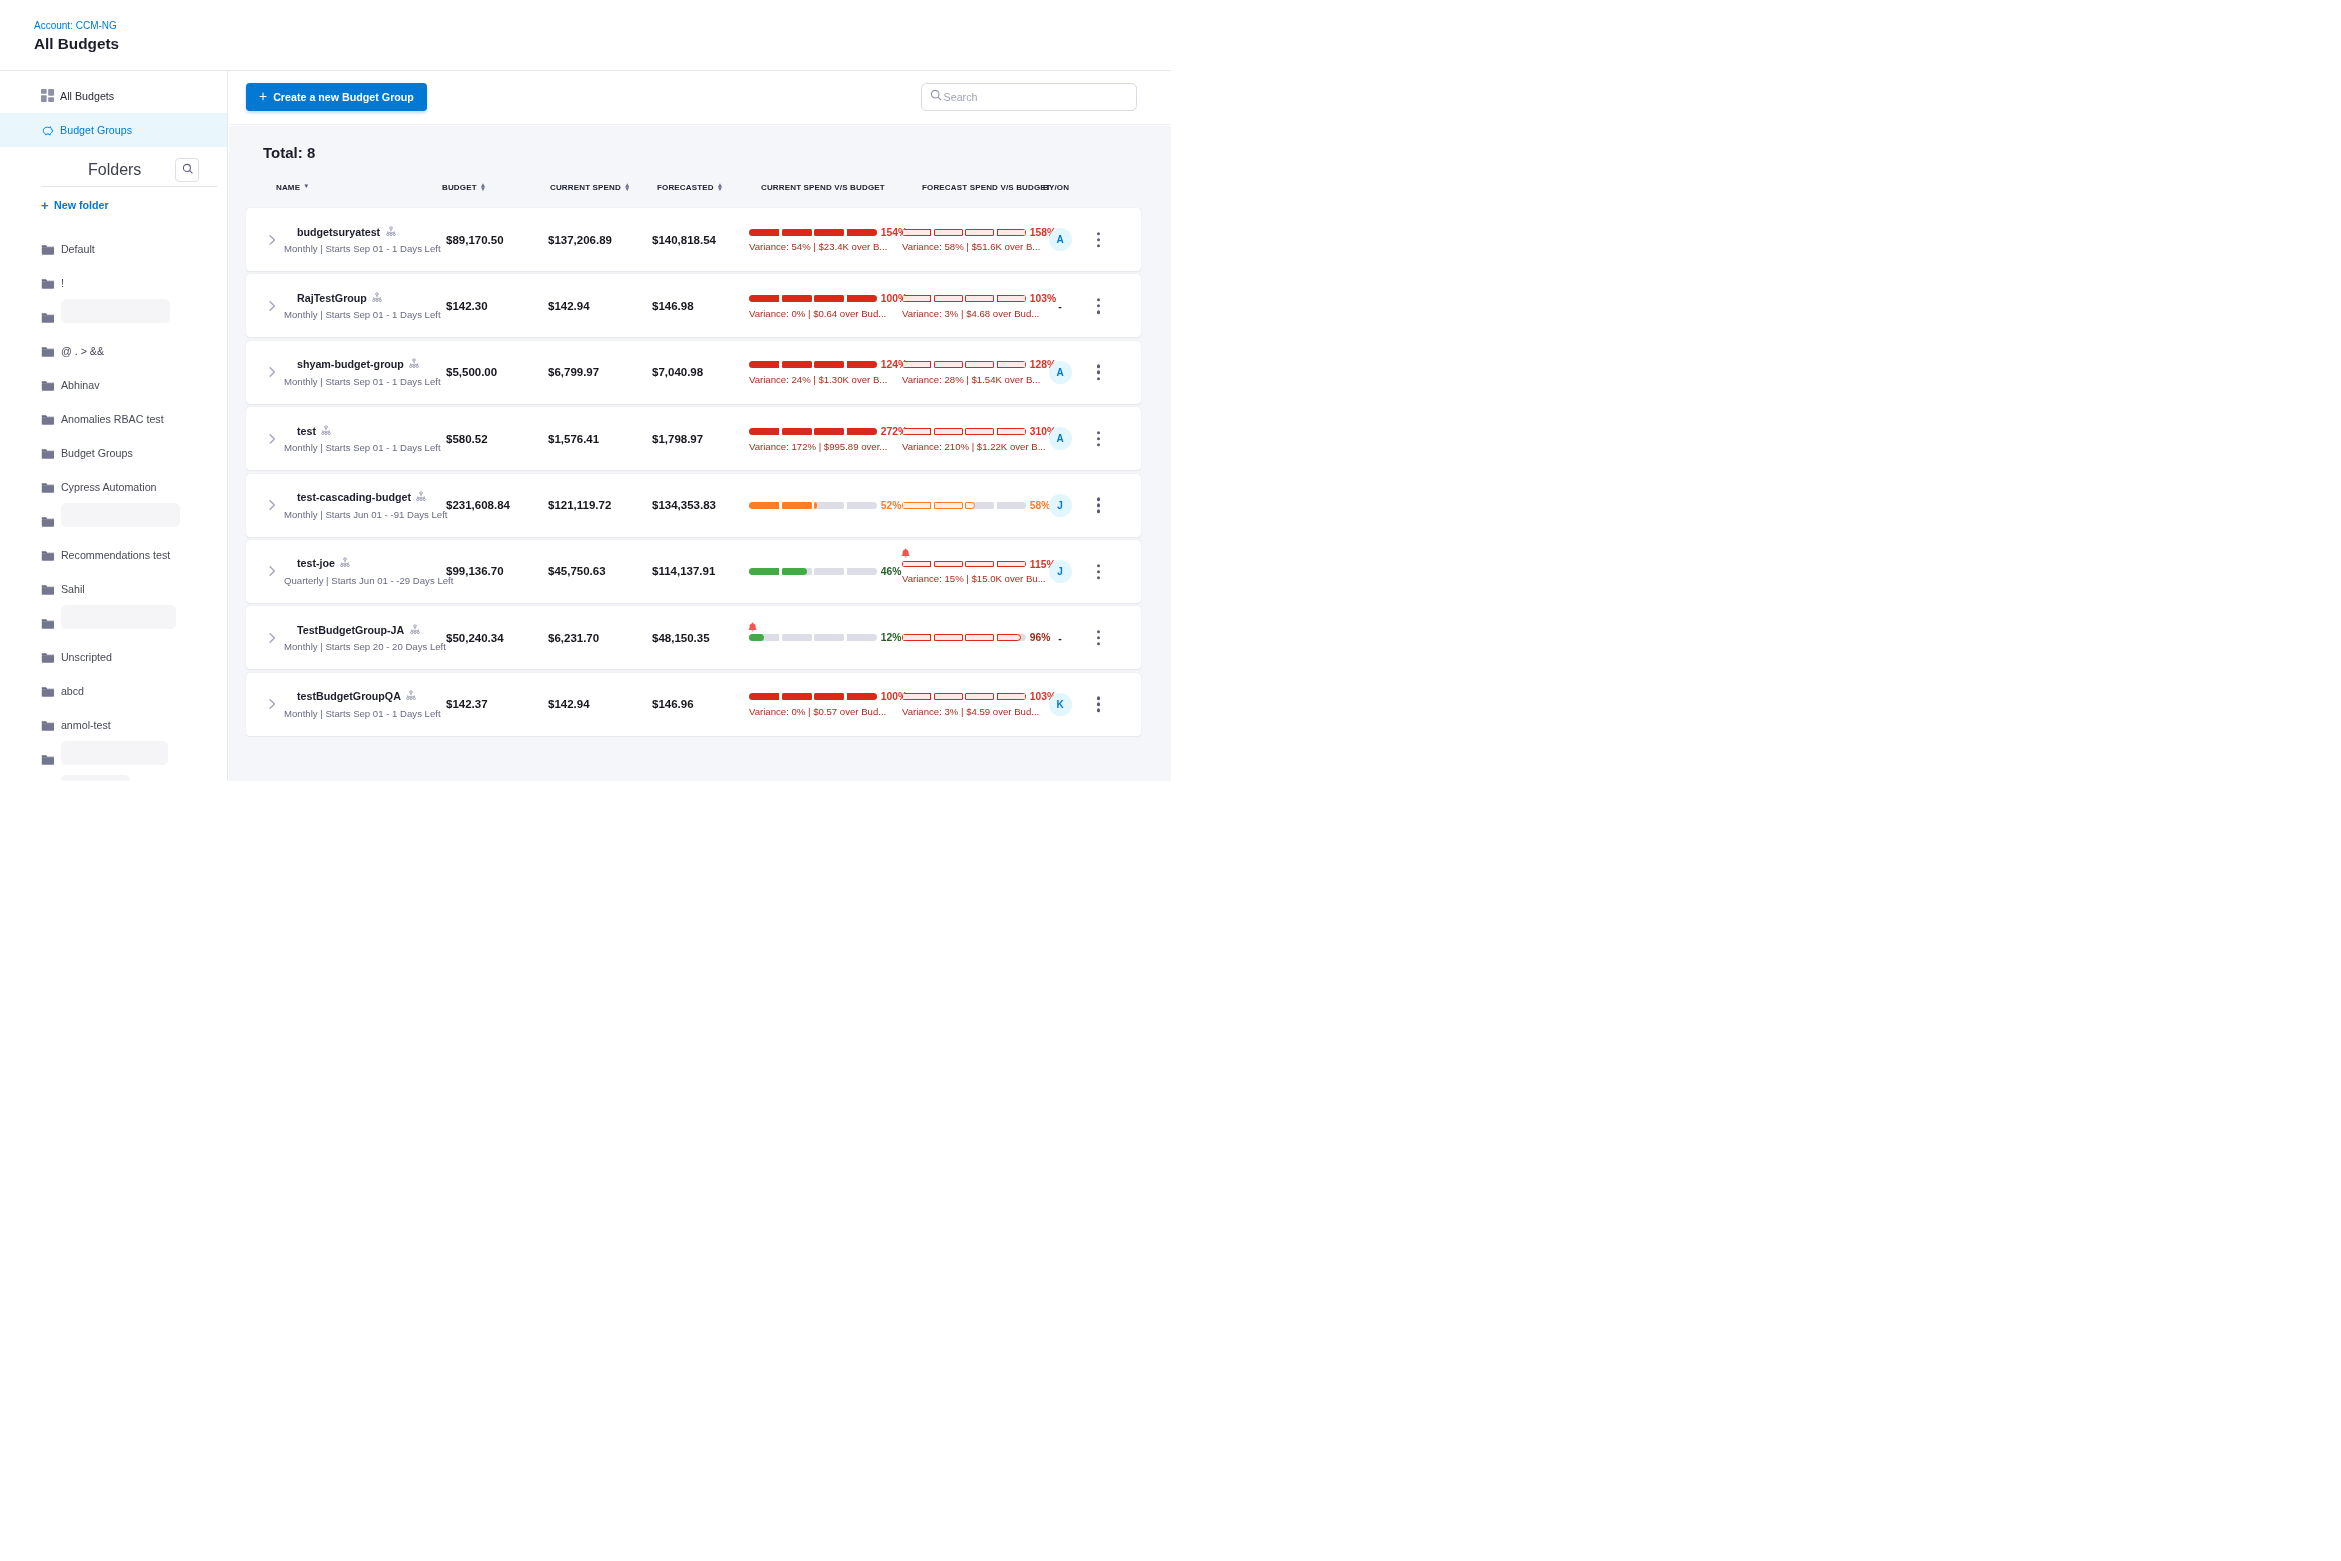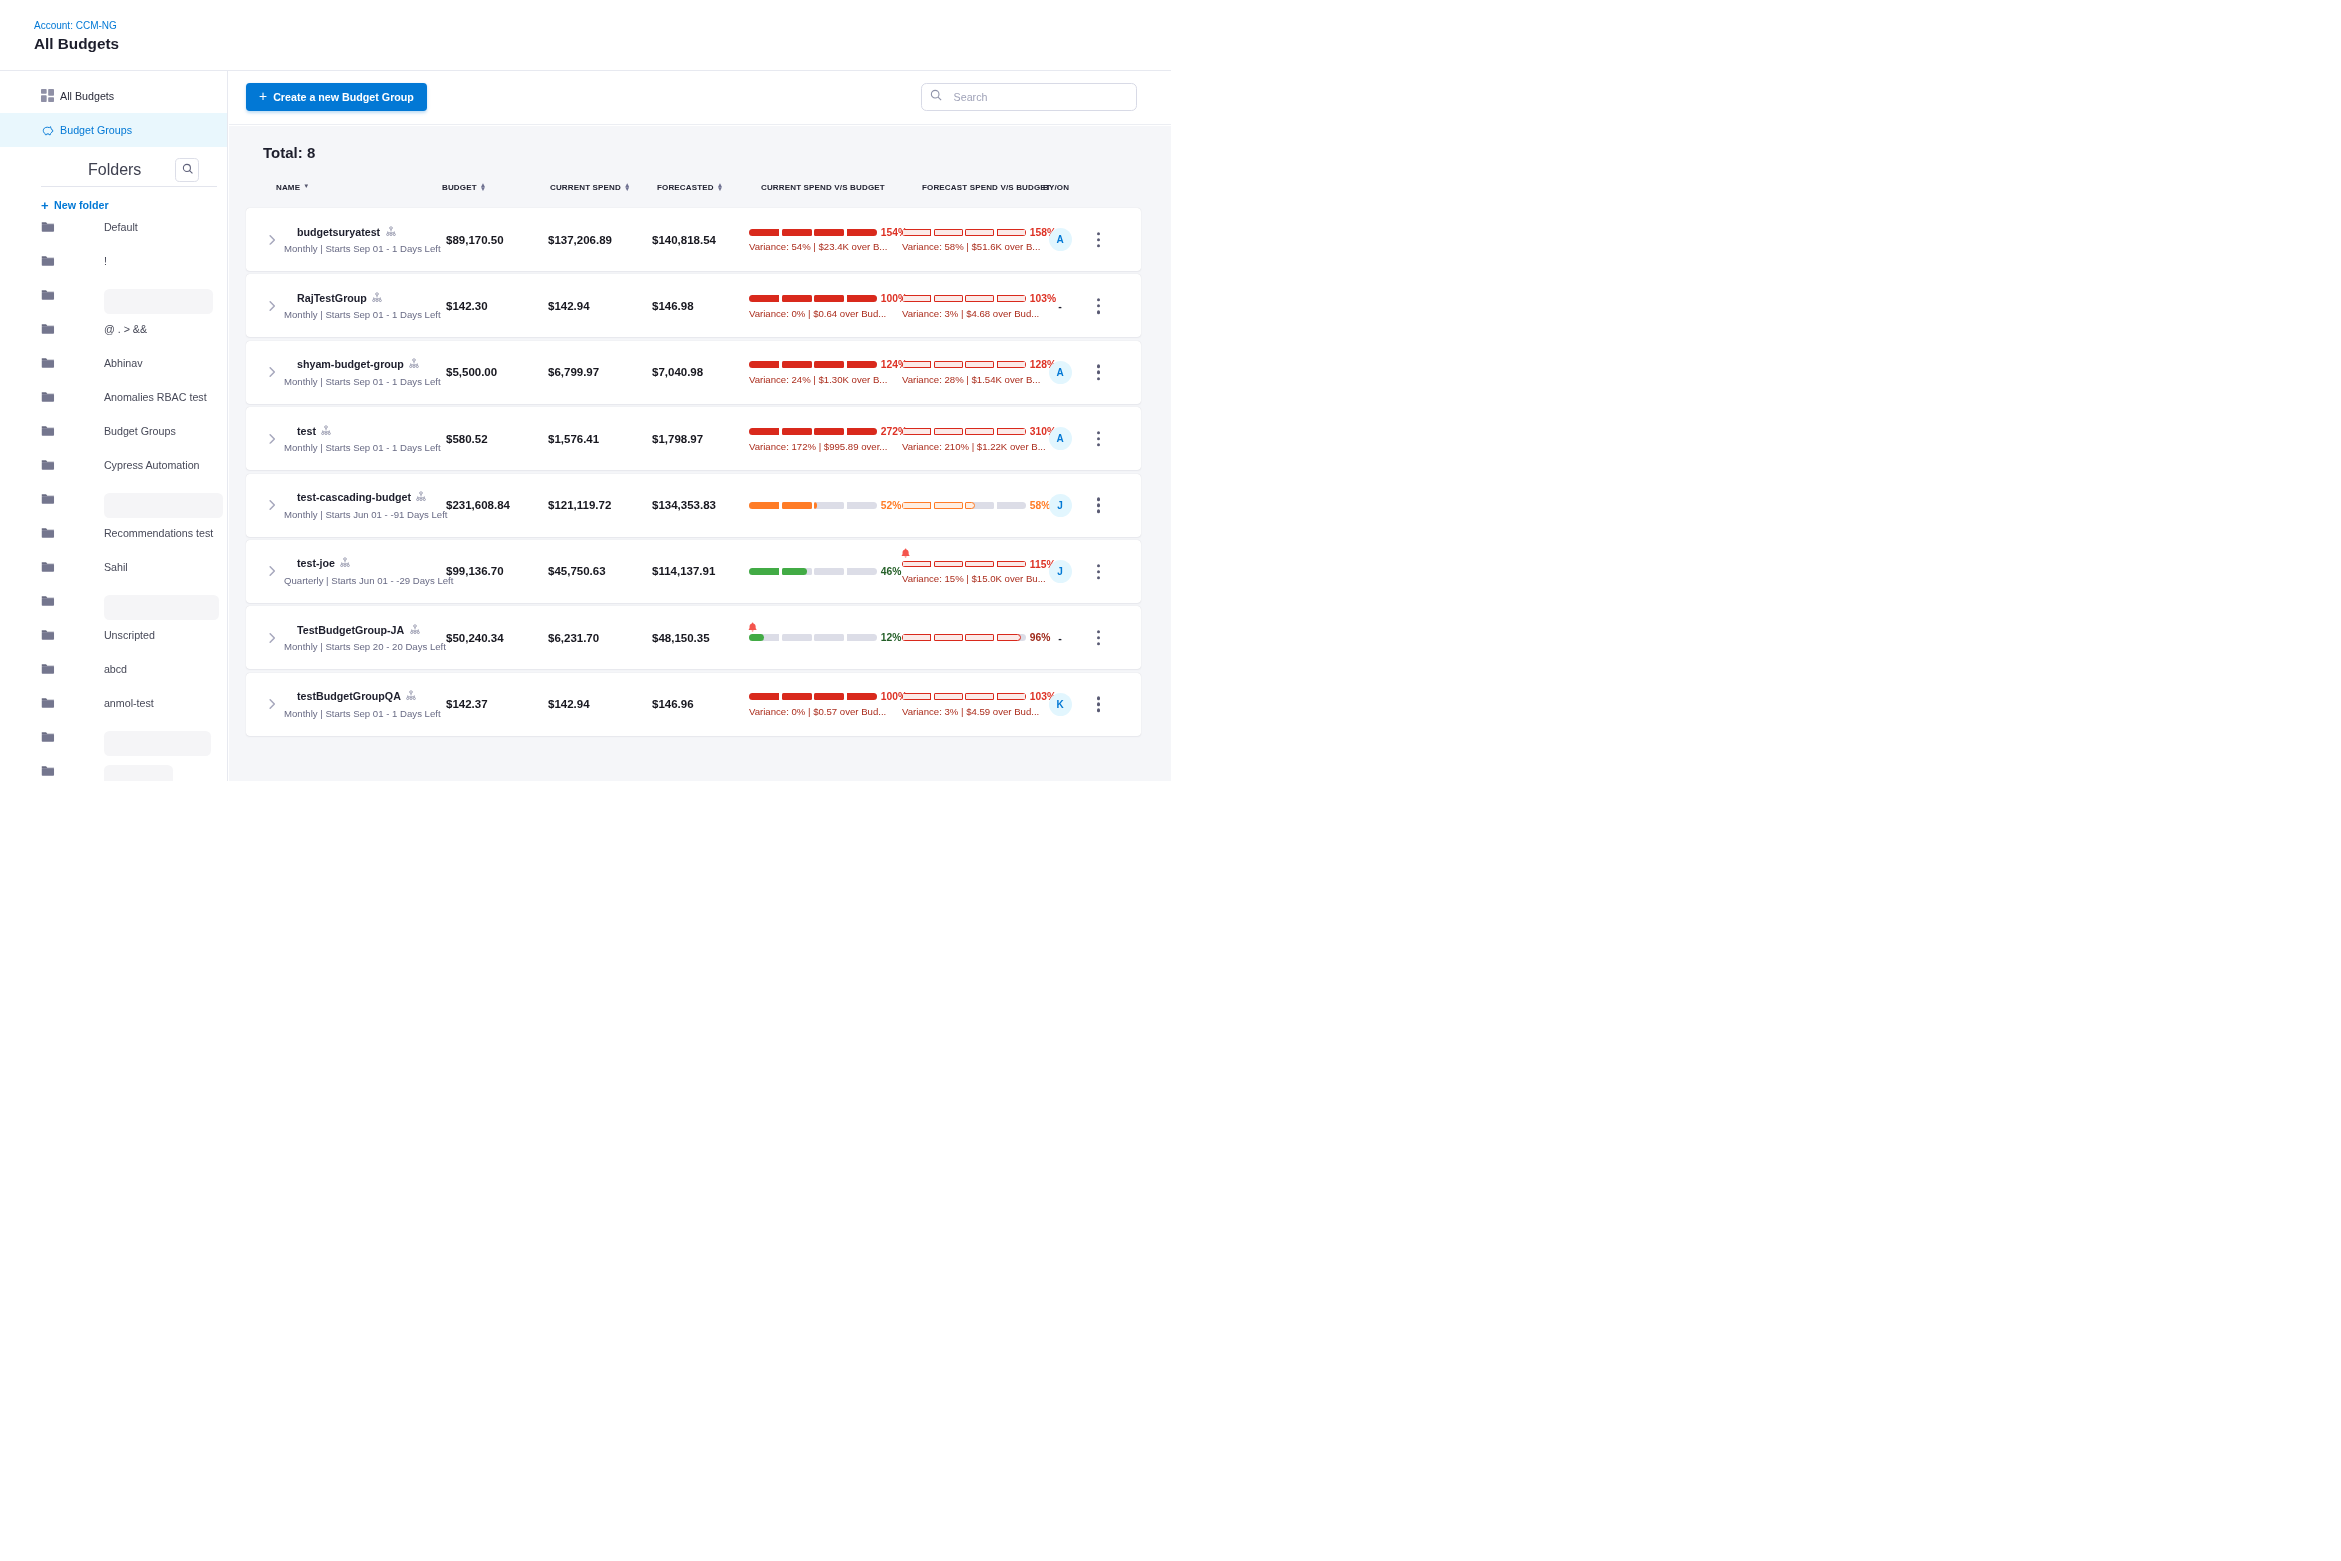--- a/index.html
+++ b/index.html
@@ -18,30 +18,30 @@
   .nav-item{height:34px;display:flex;align-items:center;padding-left:41px;cursor:pointer;font-size:10.7px;color:#2b2c3a;}
   .nav-item .nv-ic{width:13px;height:13px;margin-right:6.1px;flex:0 0 auto;display:flex;align-items:center;}
   .nav-item.active{background:#e9f7fd;color:#0278d5;}
   .folders-head{margin-top:9.2px;height:27.6px;display:flex;align-items:center;justify-content:space-between;padding:0 27.6px 0 41px;}
   .folders-label{font-size:16px;color:#3f4150;padding-left:47px;}
   .folder-search-btn{width:24px;height:24px;border:0.8px solid #dcdee8;border-radius:4.6px;background:#fff;display:flex;align-items:center;justify-content:center;cursor:pointer;}
   .folders-divider{margin:2.3px 10px 0 41px;border-top:0.8px solid #e3e5ed;}
   .new-folder{margin-top:5.4px;height:26px;display:flex;align-items:center;padding-left:41px;color:#0278d5;font-weight:bold;font-size:10.7px;cursor:pointer;}
   .new-folder .plus{font-size:13px;margin-right:5.4px;font-weight:bold;}
   .folder-list{margin-top:3.1px;}
-  .folder-item{height:34px;display:flex;align-items:flex-start;padding-left:41px;cursor:pointer;gap:43px;}
+  .folder-item{height:34px;display:flex;align-items:flex-end;padding-left:41px;cursor:pointer;}
   .folder-item .f-icon{width:13.8px;height:11.5px;margin-right:6.1px;flex:0 0 auto;}
   .folder-item .f-label{font-size:10.7px;color:#474958;white-space:nowrap;}
   .folder-item .f-blur{display:none;height:24.5px;border-radius:5.4px;background:#f5f5f7;}
   .folder-item.redacted .f-blur{display:block;}
   
   .main-toolbar{position:absolute;left:229px;top:71px;right:0;height:54px;background:#fff;border-bottom:0.8px solid #eceef3;}
   .create-btn{position:absolute;left:17px;top:12.2px;height:27.6px;padding:0 13px;background:#0278d5;border:none;border-radius:3.8px;color:#fff;font-family:inherit;font-size:10.7px;font-weight:bold;display:flex;align-items:center;gap:6.1px;cursor:pointer;box-shadow:0 1.5px 3.1px rgba(2,120,213,.25);}
   .create-btn .plus{font-size:13.8px;font-weight:normal;line-height:1;}
-  .search-box{position:absolute;right:34px;top:12.2px;width:216px;height:27.6px;border:0.8px solid #d8dae6;border-radius:5.4px;background:#fff;display:flex;align-items:center;padding:0 8.4px;gap:11px;}
+  .search-box{position:absolute;right:34px;top:12.2px;width:216px;height:27.6px;border:0.8px solid #d8dae6;border-radius:5.4px;background:#fff;display:flex;align-items:center;padding:0 8.4px;gap:1px;}
   .search-box input{border:none;outline:none;flex:1;font-family:inherit;font-size:10.7px;color:#333;background:transparent;}
   .search-box input::placeholder{color:#a0a3b8;}
   
   .main-panel{position:absolute;left:229px;top:126px;right:0;bottom:0;background:#f5f6f9;overflow:hidden;}
   .total-label{position:absolute;left:34px;top:17.6px;font-size:15px;font-weight:bold;color:#1d1e2c;}
   .thead{position:absolute;left:0;top:57px;right:0;height:17px;}
   .th{position:absolute;font-size:8px;font-weight:bold;color:#232433;letter-spacing:.02em;white-space:nowrap;display:flex;align-items:flex-start;gap:3px;}
   .sort-caret{color:#55566d;font-size:6.1px;line-height:1;}
   .sort-double{display:inline-flex;flex-direction:column;line-height:.62;color:#6f7191;font-size:6.5px;}
   .rows{position:absolute;left:17px;top:82px;width:895px;}

